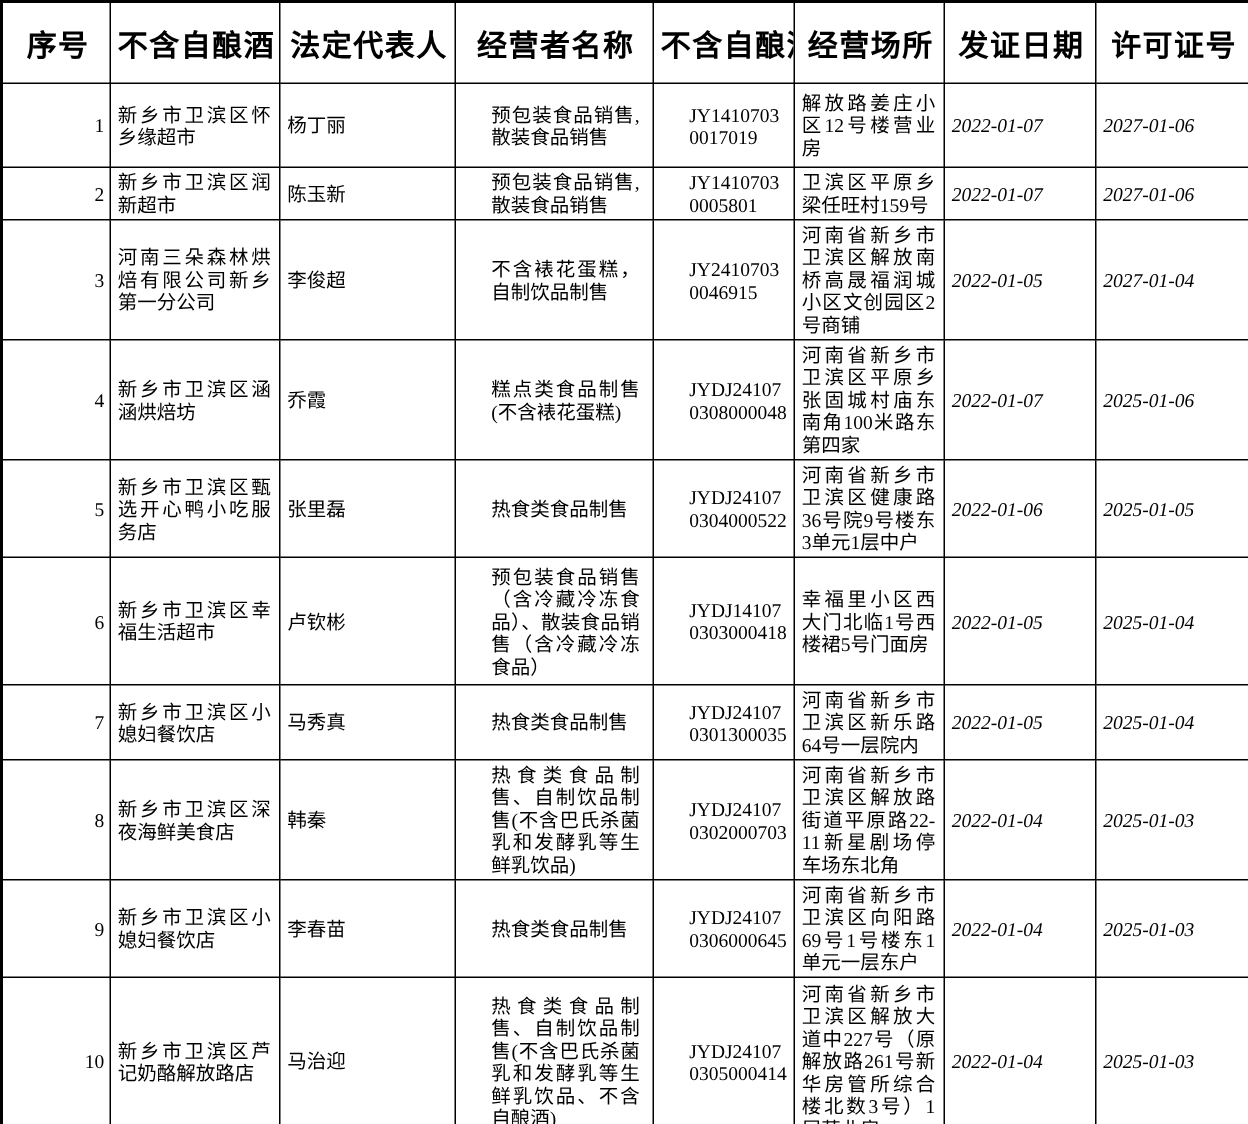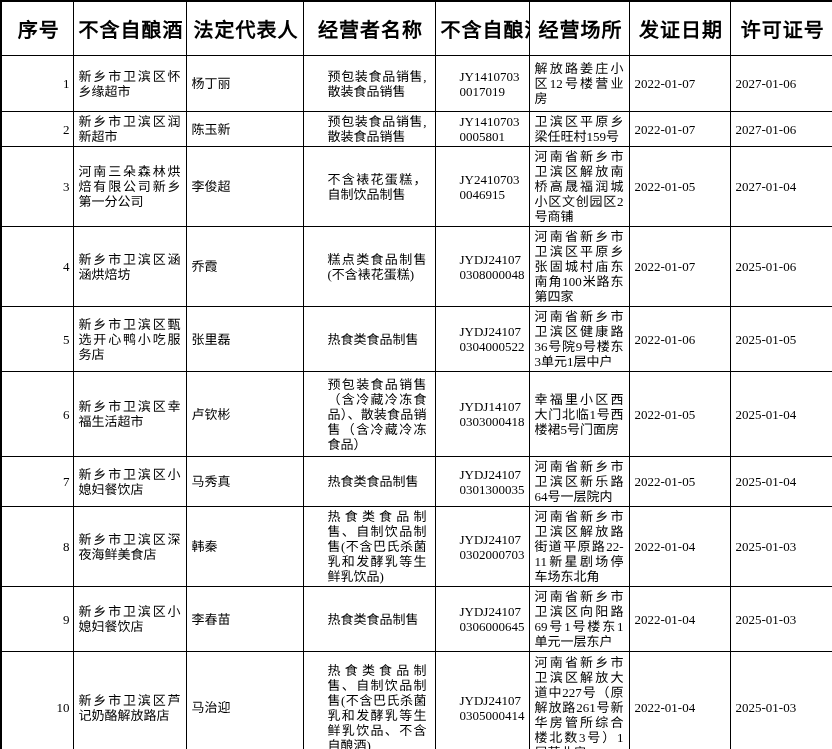--- a/index.html
+++ b/index.html
@@ -63,20 +63,21 @@
     padding-left: 24px;
     padding-right: 8px;
   }
   td.c-license {
     word-break: break-all;
     padding-right: 3px;
     padding-left: 24px;
   }
   td.c-issue, td.c-valid {
     white-space: nowrap;
+    font-style: italic;
   }
   
   tbody tr:nth-child(1)  { height: 56px; }
   tbody tr:nth-child(2)  { height: 35px; }
   tbody tr:nth-child(3)  { height: 74px; }
   tbody tr:nth-child(4)  { height: 78px; }
   tbody tr:nth-child(5)  { height: 64px; }
   tbody tr:nth-child(6)  { height: 85px; }
   tbody tr:nth-child(7)  { height: 47px; }
   tbody tr:nth-child(8)  { height: 80px; }

